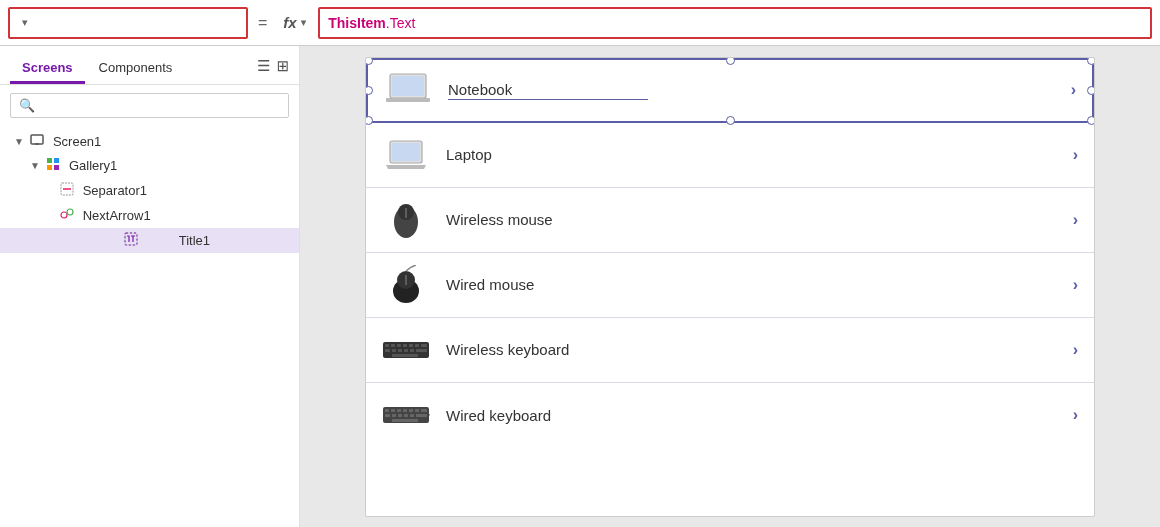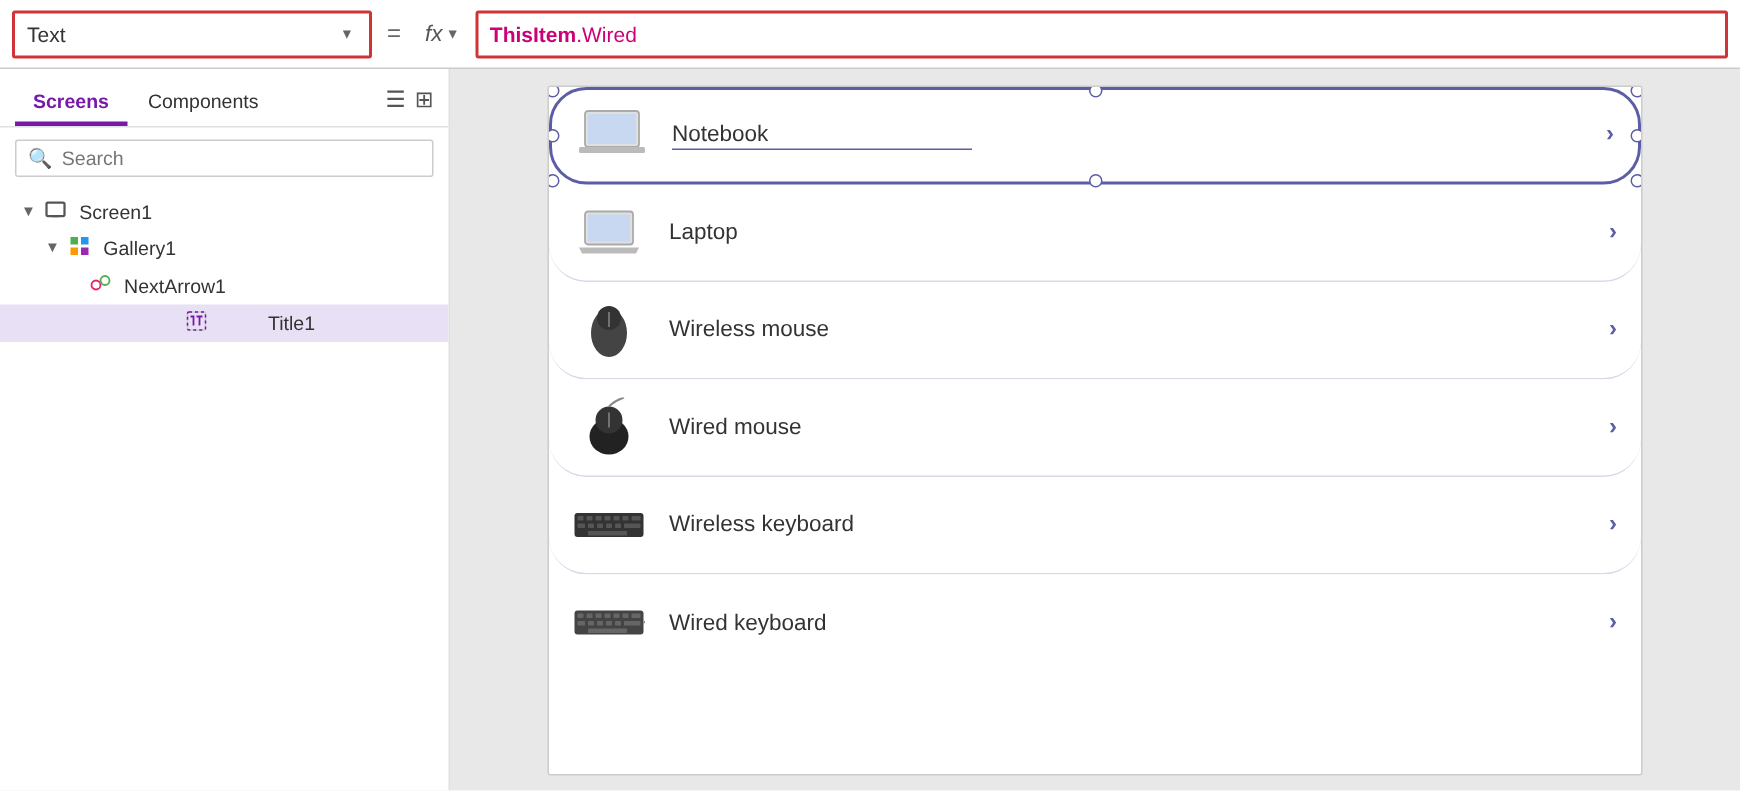--- a/index.html
+++ b/index.html
@@ -186,21 +186,20 @@
     
     .gallery-item {
       display: flex;
       align-items: center;
       padding: 10px 16px;
       border-bottom: 1px solid #d9d9e8;
       min-height: 65px;
       gap: 16px;
       position: relative;
       cursor: pointer;
-      border-radius: 25px;
     }
     .gallery-item:last-child { border-bottom: none; }
     .gallery-item.selected-item {
       border: 2px solid #5b5ea6;
       border-bottom: 2px solid #5b5ea6;
     }
     .gallery-item-img {
       width: 48px;
       height: 40px;
       display: flex;
@@ -259,53 +258,51 @@
     .img-wmouse { font-size: 24px; }
     .img-wiredmouse { font-size: 24px; }
     .img-wkeyboard { font-size: 18px; }
     .img-wiredkeyboard { font-size: 18px; }
   </style>
 </head>
 <body>
 
 <div class="formula-bar">
   <div class="formula-property-box">
-    <span class="formula-property-text">Text</span>
     <button class="formula-dropdown-btn">
       <span>▾</span>
     </button>
   </div>
   <span class="formula-equals">=</span>
   <div class="formula-fx-box">
-    <span style="font-style:italic;font-weight:normal;color:#555;font-size:15px;">fx</span>
+    <span style="font-style:italic;font-weight:bold;color:#555;font-size:15px;">fx</span>
     <button class="formula-fx-btn">
       <span>▾</span>
     </button>
   </div>
   <div class="formula-expression-box">
     <span class="formula-expression-text">
-      <span class="obj">ThisItem</span><span>.</span><span class="prop">Wired</span>
+      <span class="obj">ThisItem</span><span>.</span><span class="prop">Text</span>
     </span>
   </div>
 </div>
 
 <div class="main-layout">
 
   <div class="left-panel">
     <div class="panel-tabs">
       <button class="panel-tab active">Screens</button>
       <button class="panel-tab">Components</button>
       <div class="panel-tab-icons">
         <span class="panel-tab-icon" title="List view">☰</span>
         <span class="panel-tab-icon" title="Grid view">⊞</span>
       </div>
     </div>
     <div class="search-box">
       <span class="search-icon">🔍</span>
-      <input type="text" placeholder="Search" style="">
     </div>
     <div class="tree">
 
 
       <div class="tree-item">
         <span class="tree-indent" style="width:0px"></span>
         <span class="tree-arrow">▼</span>
         <span style="margin-right:5px;">
           <svg width="14" height="12" viewBox="0 0 14 12">
               <rect x="1" y="1" width="12" height="9" rx="1" fill="none" stroke="#555" stroke-width="1.5"></rect>
@@ -322,20 +319,31 @@
           <svg width="14" height="14" viewBox="0 0 14 14">
             <rect x="1" y="1" width="5" height="5" fill="#4caf50"></rect>
             <rect x="8" y="1" width="5" height="5" fill="#2196f3"></rect>
             <rect x="1" y="8" width="5" height="5" fill="#ff9800"></rect>
             <rect x="8" y="8" width="5" height="5" fill="#9c27b0"></rect>
           </svg>
         </span>
         <span class="tree-label">Gallery1</span>
       </div>
 
+      <div class="tree-item">
+        <span class="tree-indent" style="width:32px"></span>
+        <span class="tree-arrow" style="visibility:hidden">▶</span>
+        <span style="margin-right:5px;">
+          <svg width="14" height="14" viewBox="0 0 14 14">
+            <rect x="1" y="1" width="12" height="12" rx="1" fill="none" stroke="#999" stroke-width="1" stroke-dasharray="2,1"></rect>
+            <line x1="3" y1="7" x2="11" y2="7" stroke="#e91e63" stroke-width="1.5"></line>
+          </svg>
+        </span>
+        <span class="tree-label">Separator1</span>
+      </div>
 
       <div class="tree-item">
         <span class="tree-indent" style="width:32px"></span>
         <span class="tree-arrow" style="visibility:hidden">▶</span>
         <span style="margin-right:5px;">
           <svg width="14" height="14" viewBox="0 0 14 14">
             <circle cx="4" cy="8" r="3" fill="none" stroke="#e91e63" stroke-width="1.2"></circle>
             <circle cx="10" cy="5" r="3" fill="none" stroke="#4caf50" stroke-width="1.2"></circle>
             <line x1="6" y1="7" x2="8" y2="6" stroke="#888" stroke-width="1"></line>
           </svg>

